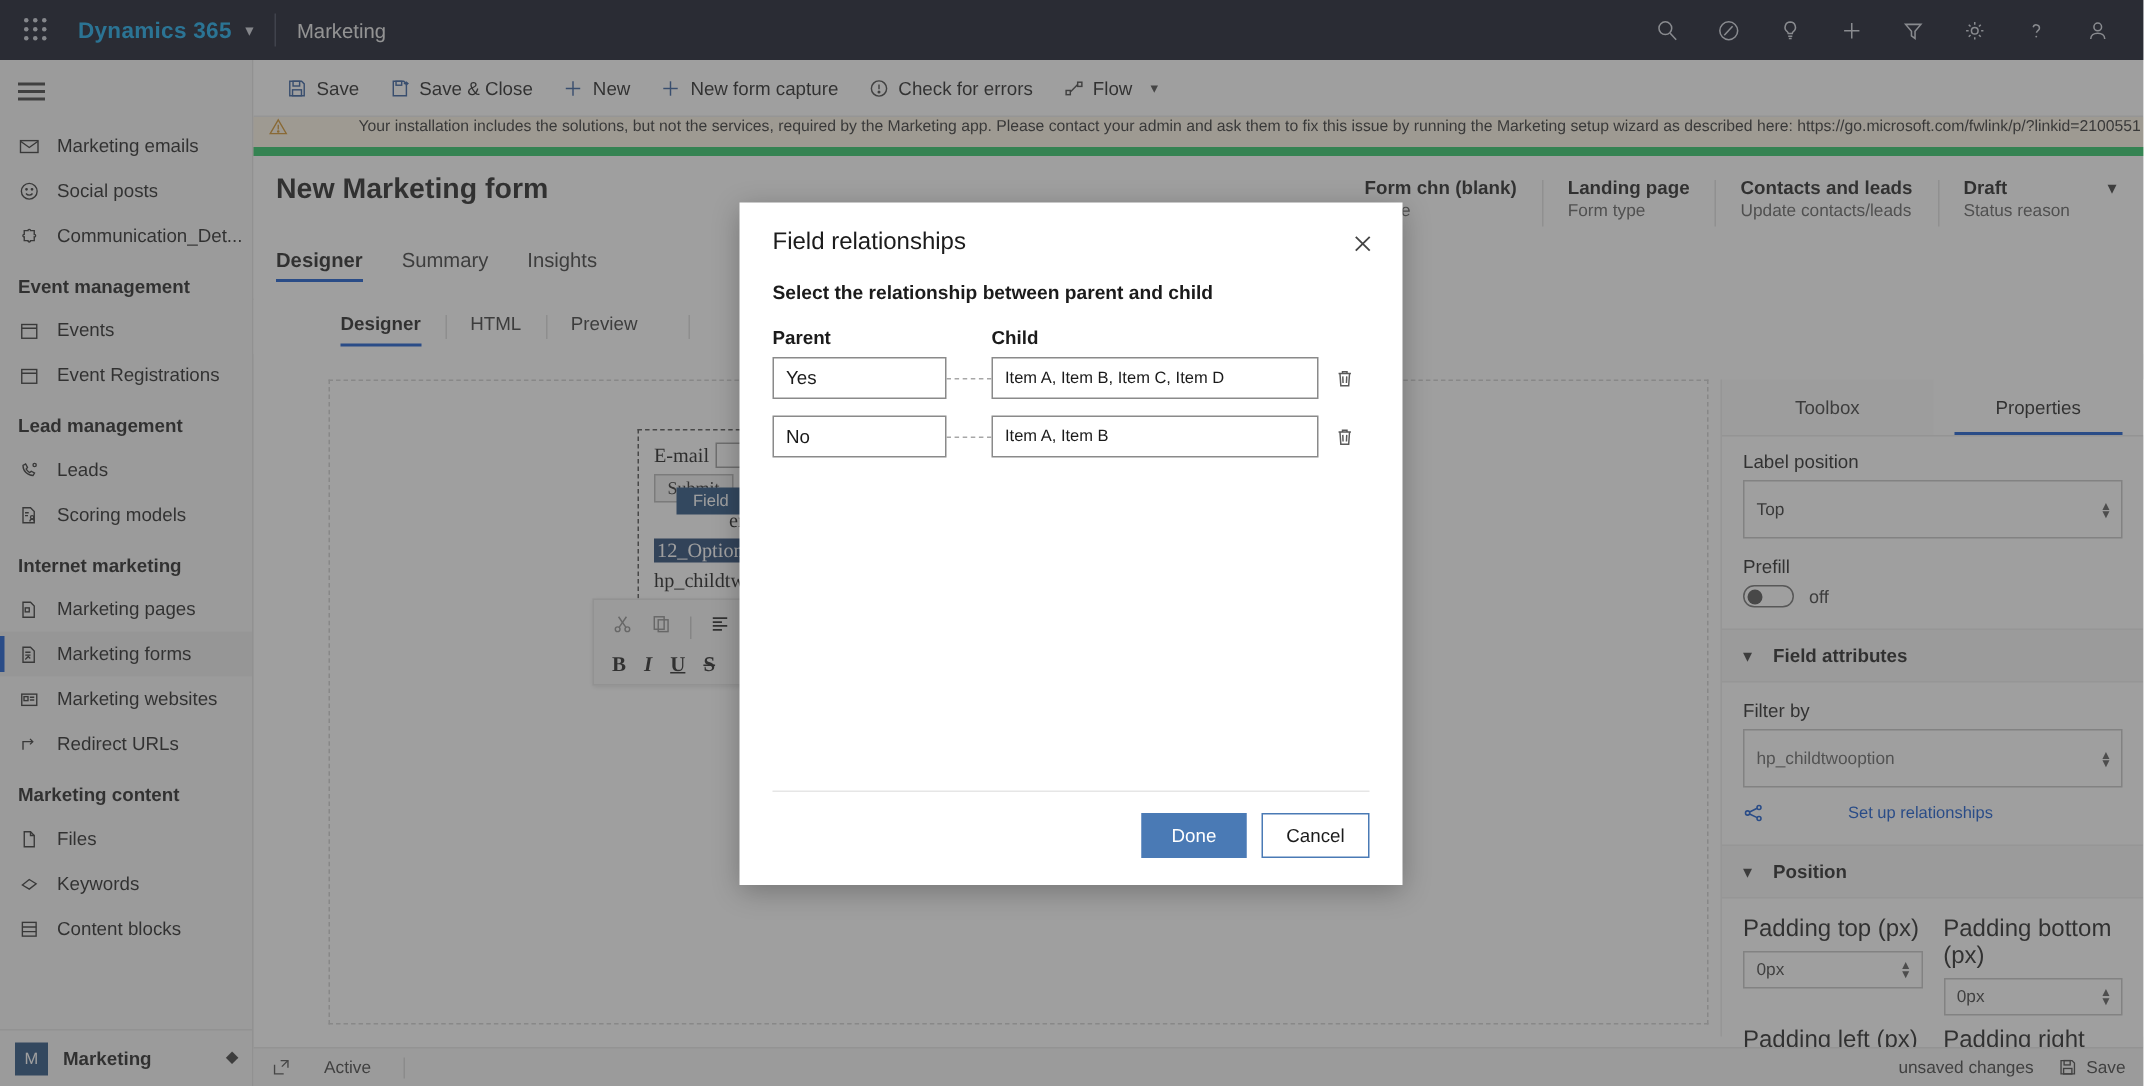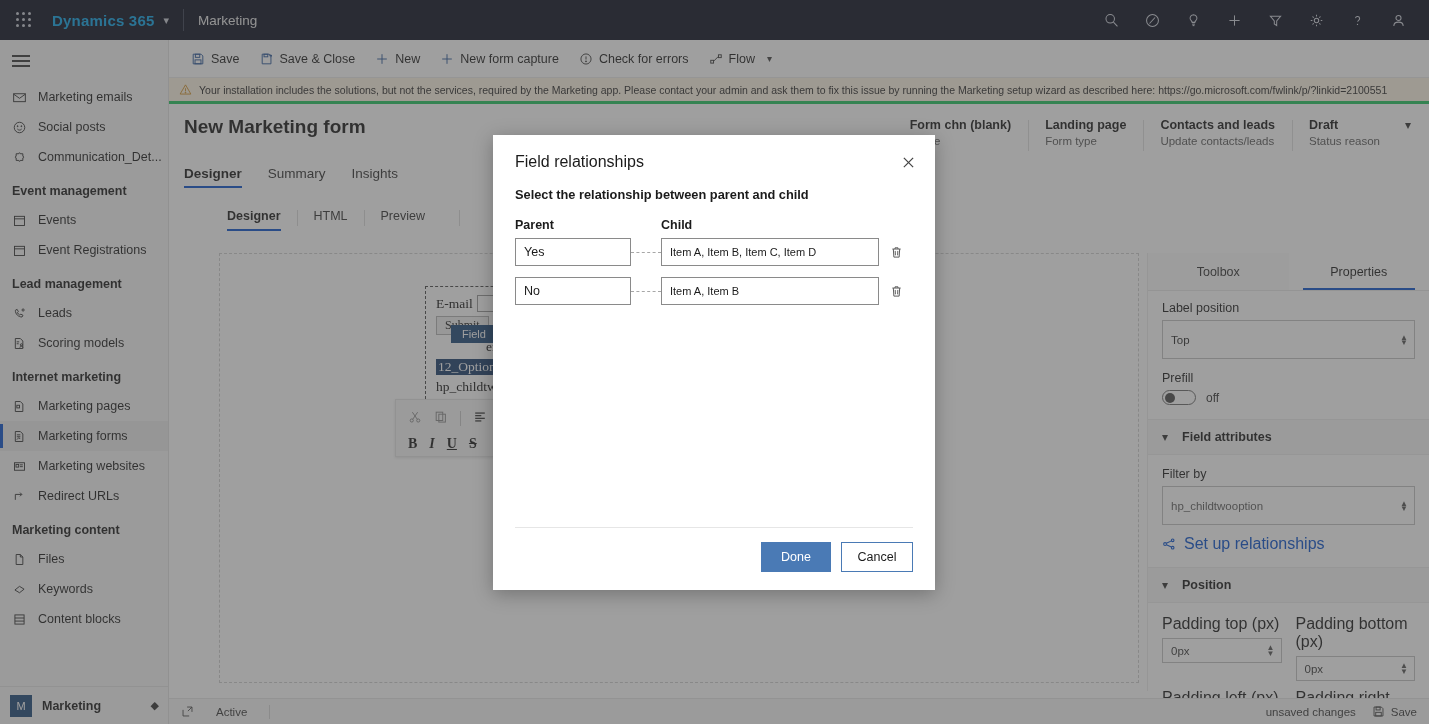--- a/index.html
+++ b/index.html
@@ -63,22 +63,22 @@
     background: #ffffff; border-bottom: 1px solid #ebebeb;
     display: flex; align-items: center; padding-left: 12px;
   }
   .cmd { display: flex; align-items: center; height: 38px; padding: 0 10px; font-size: 12.5px; color: #1b1b1b; }
   .cmd .ci { margin-right: 6px; display: flex; align-items: center; color: #2b579a; }
   .cmd .ci.plain { color: #3b3b3b; }
 
   
   .warnbar {
     position: absolute; top: 78px; left: 169px; width: 1260px; height: 26px;
-    background: #fdf4e3; border-bottom: 3px solid #22c55e;
-    display: flex; align-items: center; padding-left: 10px;
+    background: #fdf4e3; border-bottom: 6px solid #22c55e;
+    display: flex; padding-left: 10px; gap: 40px;
   }
   .warnbar .wicon { color: #d18f22; margin-right: 7px; display: flex; }
   .warnbar .wtext { font-size: 10.5px; color: #2b2b2b; white-space: nowrap; overflow: hidden; }
 
   
   .formhdr { position: absolute; top: 104px; left: 169px; width: 1260px; height: 95px; background: #fff; }
   .formtitle { position: absolute; left: 15px; top: 12px; font-size: 19px; font-weight: bold; color: #1b1b1b; }
   .formtabs { position: absolute; left: 15px; top: 62px; display: flex; align-items: flex-end; }
   .ftab { font-size: 13.5px; color: #333; margin-right: 26px; padding-bottom: 7px; position: relative; }
   .ftab.active { font-weight: bold; color: #1b1b1b; }
@@ -151,21 +151,21 @@
   .toggle { width: 34px; height: 15px; border: 1px solid #6b6b6b; border-radius: 8px; background: #fff; position: relative; }
   .toggle .knob { position: absolute; left: 2px; top: 1.5px; width: 10px; height: 10px; border-radius: 50%; background: #4a4a4a; }
   .toggle-label { margin-left: 10px; font-size: 12px; color: #333; }
   .rp-section {
     margin: 14px -14px 0 -14px; padding: 10px 14px; background: #f6f6f6;
     border-top: 1px solid #ededed; border-bottom: 1px solid #ededed;
     display: flex; align-items: center;
   }
   .rp-section .chev { color: #333; font-size: 12px; margin-right: 14px; }
   .rp-section .st { font-size: 12.5px; font-weight: bold; color: #1b1b1b; }
-  .rp-link { display: flex; align-items: center; margin-top: 10px; font-size: 16px; color: #0b53ce; }
+  .rp-link { display: flex; align-items: center; margin-top: 10px; font-size: 11px; color: #0b53ce; gap: 48px; }
   .rp-link .li { margin-right: 8px; color: #0b53ce; display: flex; }
   .pad-grid { display: flex; gap: 14px; margin-top: 12px; }
   .pad-col { flex: 1; }
   .pad-col .pl { font-size: 16px; color: #1b1b1b; margin-bottom: 5px; }
   .pad-input {
     width: 100%; height: 25px; border: 1px solid #c2c2c2; background: #fff;
     display: flex; align-items: center; padding: 0 8px; font-size: 11.5px; color: #3a3a3a; position: relative;
   }
   .stepper { position: absolute; right: 6px; display: flex; flex-direction: column; color: #555; font-size: 8px; line-height: 6px; }
 

